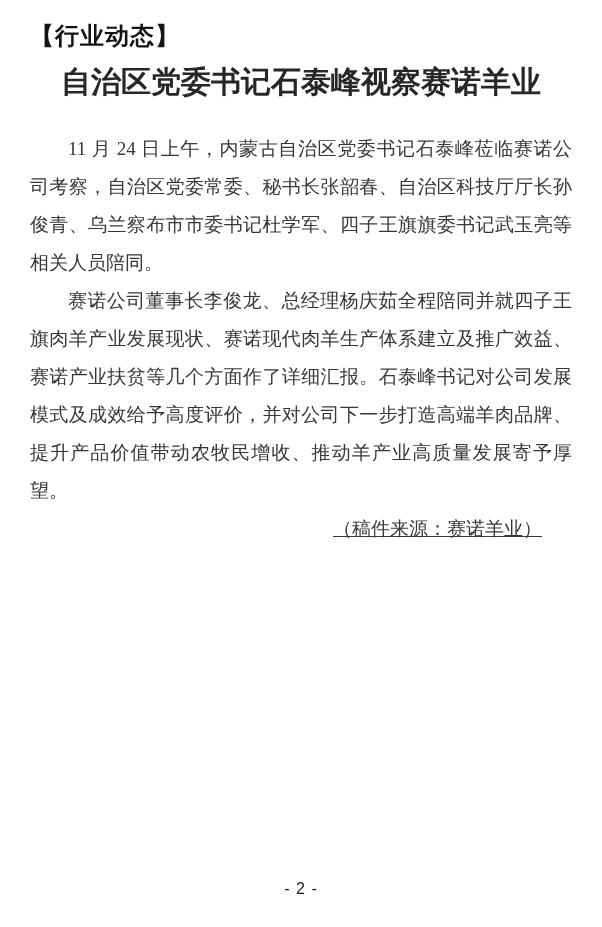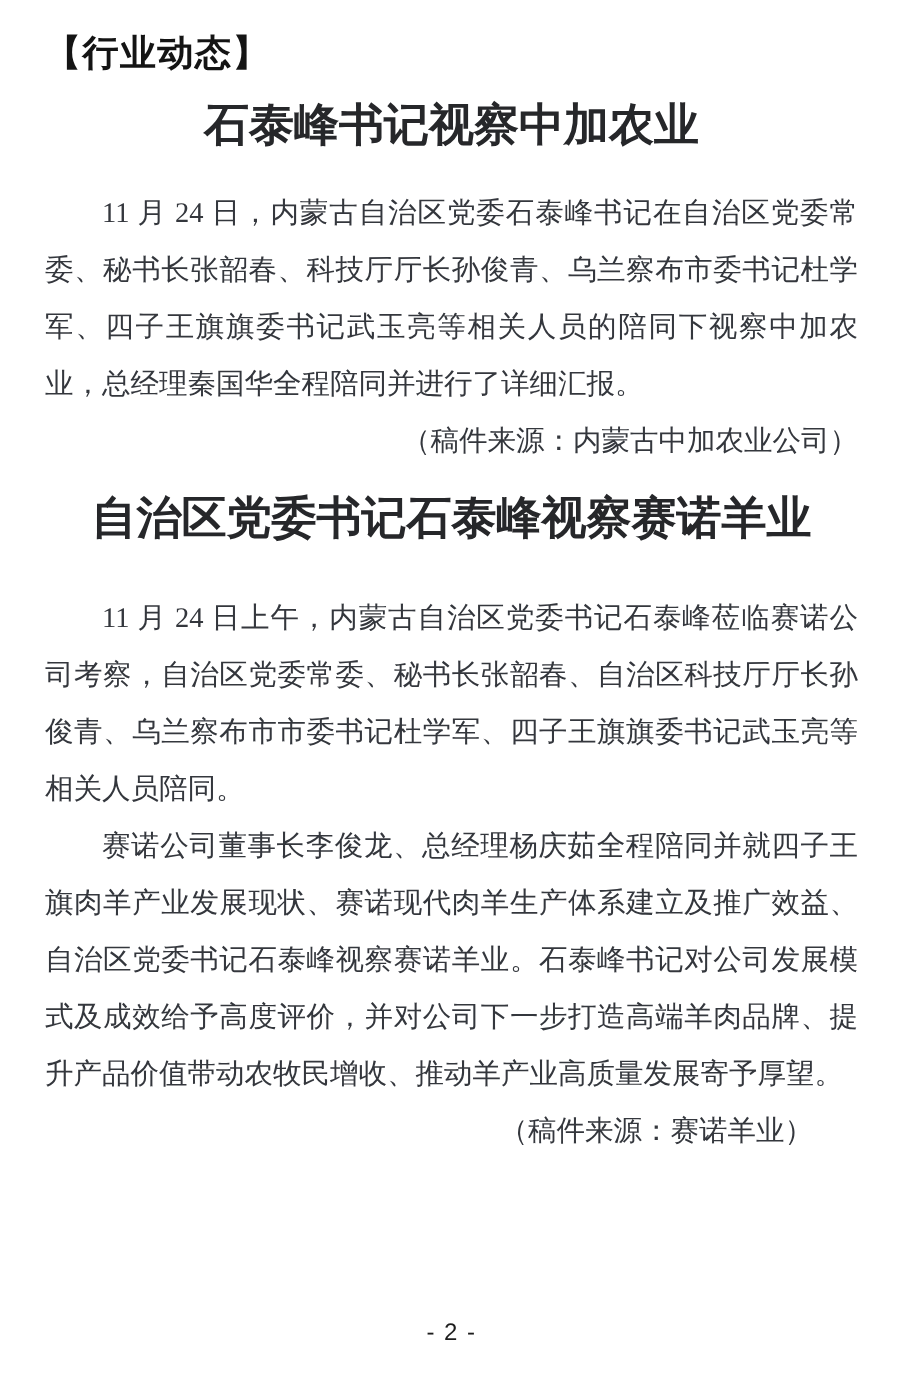--- a/index.html
+++ b/index.html
@@ -57,20 +57,21 @@
   .source-line {
     margin: 0;
     font-size: 19px;
     line-height: 38px;
     text-align: right;
     text-indent: 0;
     color: #34373d;
   }
   .source-line-short {
     padding-right: 30px;
+    text-decoration: underline;
   }
   .page-number {
     position: absolute;
     left: 0;
     right: 0;
     top: 879px;
     text-align: center;
     font-family: "Liberation Sans", sans-serif;
     font-size: 16px;
     line-height: 20px;
@@ -78,28 +79,23 @@
     color: #1d1d1d;
   }
 </style>
 </head>
 <body>
 
 <div class="page">
 
   <div class="section-label">【行业动态】</div>
 
-  <article>
-    <h1 class="article-title">石泰峰书记视察中加农业</h1>
-    <p class="para para-first">11 月 24 日，内蒙古自治区党委石泰峰书记在自治区党委常委、秘书长张韶春、科技厅厅长孙俊青、乌兰察布市委书记杜学军、四子王旗旗委书记武玉亮等相关人员的陪同下视察中加农业，总经理秦国华全程陪同并进行了详细汇报。</p>
-    <p class="source-line">（稿件来源：内蒙古中加农业公司）</p>
-  </article>
 
   <article>
     <h1 class="article-title title-2">自治区党委书记石泰峰视察赛诺羊业</h1>
     <p class="para para-first-2">11 月 24 日上午，内蒙古自治区党委书记石泰峰莅临赛诺公司考察，自治区党委常委、秘书长张韶春、自治区科技厅厅长孙俊青、乌兰察布市市委书记杜学军、四子王旗旗委书记武玉亮等相关人员陪同。</p>
-    <p class="para">赛诺公司董事长李俊龙、总经理杨庆茹全程陪同并就四子王旗肉羊产业发展现状、赛诺现代肉羊生产体系建立及推广效益、自治区党委书记石泰峰视察赛诺羊业。石泰峰书记对公司发展模式及成效给予高度评价，并对公司下一步打造高端羊肉品牌、提升产品价值带动农牧民增收、推动羊产业高质量发展寄予厚望。</p>
+    <p class="para">赛诺公司董事长李俊龙、总经理杨庆茹全程陪同并就四子王旗肉羊产业发展现状、赛诺现代肉羊生产体系建立及推广效益、赛诺产业扶贫等几个方面作了详细汇报。石泰峰书记对公司发展模式及成效给予高度评价，并对公司下一步打造高端羊肉品牌、提升产品价值带动农牧民增收、推动羊产业高质量发展寄予厚望。</p>
     <p class="source-line source-line-short">（稿件来源：赛诺羊业）</p>
   </article>
 
   <div class="page-number">- 2 -</div>
 
 </div>
 
 </body></html>

